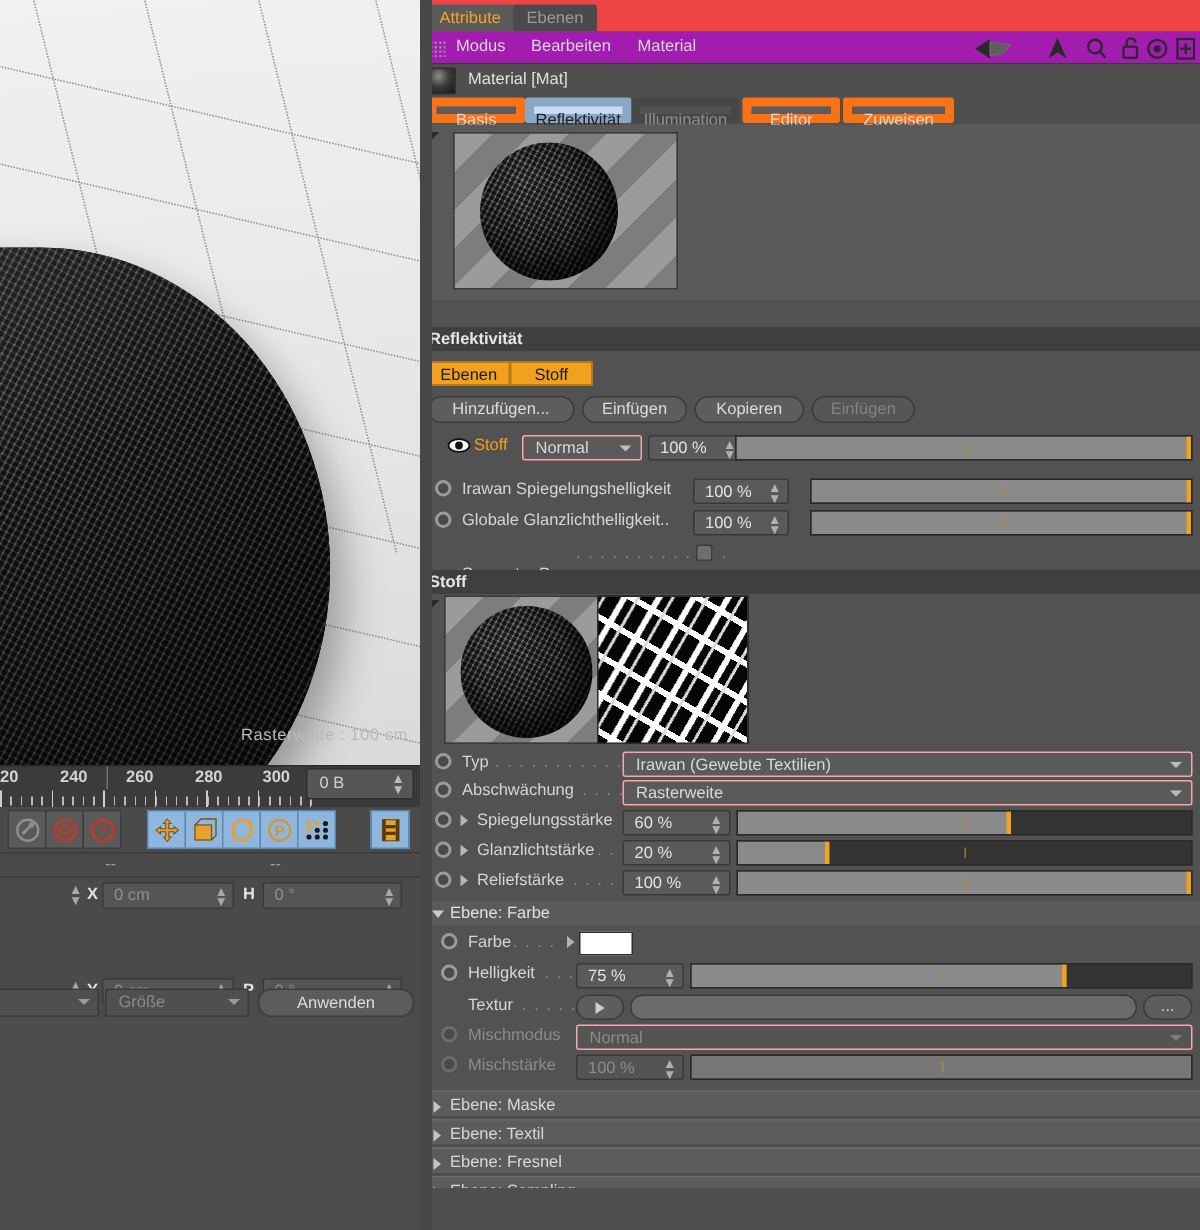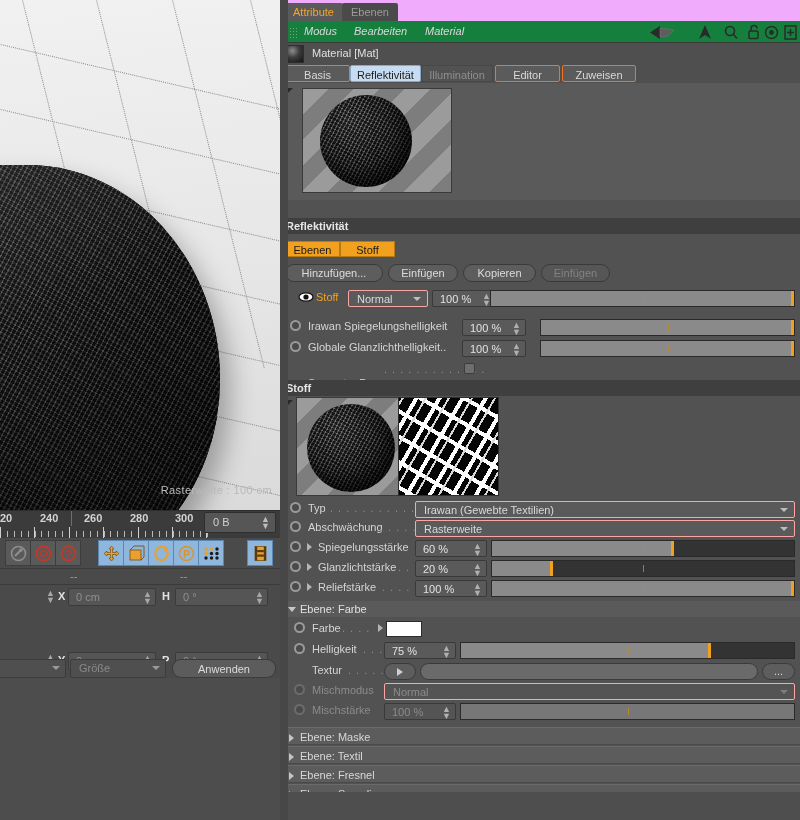--- a/index.html
+++ b/index.html
@@ -113,50 +113,50 @@
   .cdrop .ar { position:absolute; right:5px; top:6px; border-left:4px solid transparent; border-right:4px solid transparent; border-top:4px solid #9a9a9a; }
 
   #leftfill { position:absolute; left:0; top:678px; width:280px; height:142px; background:#4d4d4d; }
 
   
   #panel {
     position:absolute; left:280px; top:0; width:520px; height:820px;
     background:#525252;
   }
   
-  #tabbar { position:relative; height:21px; background:#f0abfc; }
+  #tabbar { position:relative; height:21px; background:#ef4444; }
   .ptab {
     position:absolute; top:3px; height:18px; padding:3px 9px 0 9px;
     font-size:11px; border-radius:2px 2px 0 0;
   }
   .ptab.active { background:#5a5a5a; color:#f5a623; }
   .ptab.inactive { background:#4a4a4a; color:#9b9b9b; }
 
   
-  #menubar { position:relative; height:22px; background:#15803d; border-bottom:1px solid #3a3a3a;font-style:italic; }
+  #menubar { position:relative; height:22px; background:#a21caf; border-bottom:1px solid #3a3a3a; }
   .mitem { position:absolute; top:4px; font-size:11px; color:#d8d8d8; }
   #dots-icon { position:absolute; left:6px; top:6px; width:11px; height:11px;
     background-image:radial-gradient(circle, #a8a8a8 .8px, transparent .9px);
     background-size:3px 3px; opacity:.75; }
   .micon { position:absolute; top:3px; }
 
   
   #mathead { position:relative; height:22px; background:#4f4f4f; }
   #mat-thumb {
     position:absolute; left:6px; top:2px; width:18px; height:18px;
     border:1px solid #2f2f2f;
     background:radial-gradient(circle at 34% 30%, #8c8c8c 0%, #3d3d3d 45%, #141414 100%);
   }
   #mat-title { position:absolute; left:32px; top:4px; font-size:11px; color:#e0e0e0; }
 
   
   #mattabs { position:relative; height:18px; background:#4f4f4f; }
   .mtab {
     position:absolute; top:0; height:17px; padding-top:3px;
-    text-align:center; font-size:11px; border:1px solid #f97316; border-radius:2px;
+    text-align:center; font-size:11px; border:6px solid #f97316; border-radius:2px;
     background:#5b5b5b; color:#d9d9d9;
   }
   .mtab.sel { background:#c7dcf2; color:#1d1d1d; border-color:#8aa8c6; }
   .mtab.dim { background:#525252; color:#8e8e8e; border-color:#474747; }
 
   
   #preview-wrap { position:relative; height:117px; background:#5a5a5a; }
   #prev-tri { position:absolute; left:3px; top:5px; border-left:5px solid transparent; border-right:5px solid transparent; border-top:5px solid #2a2a2a; }
   .checker {
     background-image:repeating-linear-gradient(135deg,#9b9b9b 0 18px,#7d7d7d 18px 36px);

